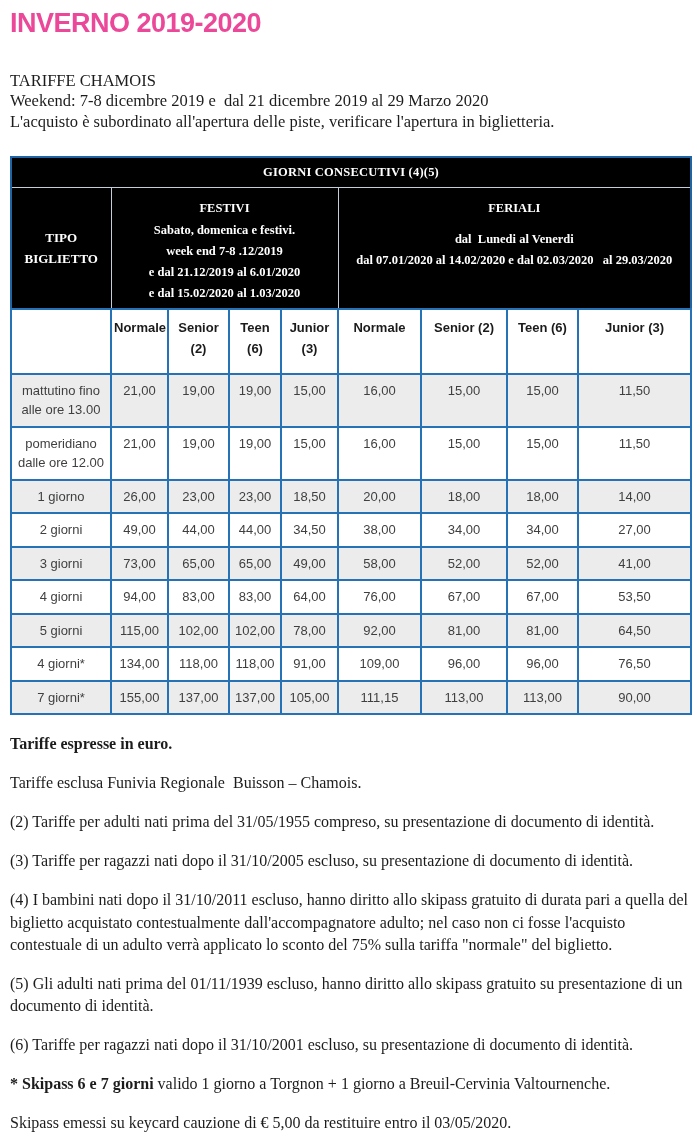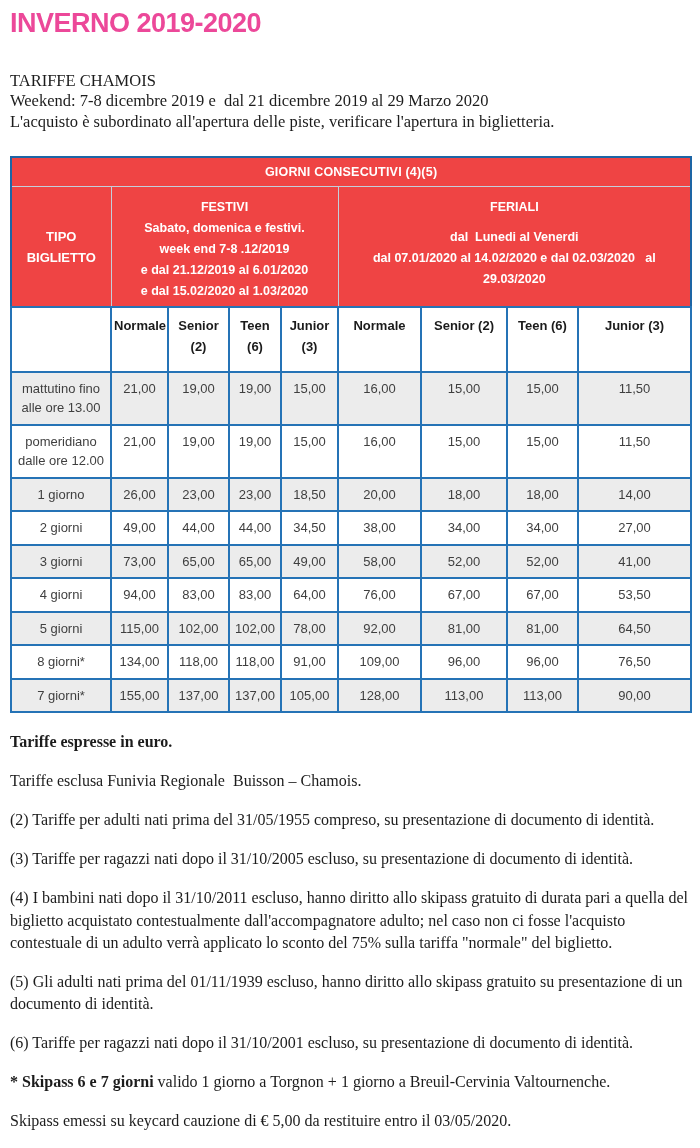--- a/index.html
+++ b/index.html
@@ -30,25 +30,26 @@
 
   table.tariff {
     width: 680px;
     border-collapse: collapse;
     table-layout: fixed;
     border: 2px solid #1d65a5;
   }
 
   
   th.navy {
-    background: #ef4444;
+    background: #000000;
     color: #ffffff;
     font-weight: bold;
     border: 1px solid #c3cedb;
     text-align: center;
+    font-family: Liberation Serif, serif;
   }
   th.t-title { font-size: 12.5px; padding: 7px 4px; letter-spacing: .2px; }
   th.t-tipo  { font-size: 13px; line-height: 1.6; vertical-align: top; padding-top: 40px; text-align: center; }
   th.t-group { font-size: 12.5px; vertical-align: top; padding: 13px 6px 4px; }
   .group-title { font-size: 12.5px; margin-bottom: 4px; }
   .group-lines div { font-weight: bold; line-height: 1.68; white-space: pre-wrap; }
   .group-lines.feriali { margin-top: 13px; }
 
   
   tr.subhead th {
@@ -222,37 +223,37 @@
           <td>115,00</td>
           <td>102,00</td>
           <td>102,00</td>
           <td>78,00</td>
           <td>92,00</td>
           <td>81,00</td>
           <td>81,00</td>
           <td>64,50</td>
         </tr>
         <tr>
-          <td>8 giorni*</td>
+          <td>4 giorni*</td>
           <td>134,00</td>
           <td>118,00</td>
           <td>118,00</td>
           <td>91,00</td>
           <td>109,00</td>
           <td>96,00</td>
           <td>96,00</td>
           <td>76,50</td>
         </tr>
         <tr>
           <td>7 giorni*</td>
           <td>155,00</td>
           <td>137,00</td>
           <td>137,00</td>
           <td>105,00</td>
-          <td>128,00</td>
+          <td>111,15</td>
           <td>113,00</td>
           <td>113,00</td>
           <td>90,00</td>
         </tr>
       </tbody>
   </table>
 
   <div class="notes" id="notes-block">
       <p><strong>Tariffe espresse in euro.</strong></p>
       <p>Tariffe esclusa Funivia Regionale  Buisson – Chamois.</p>

